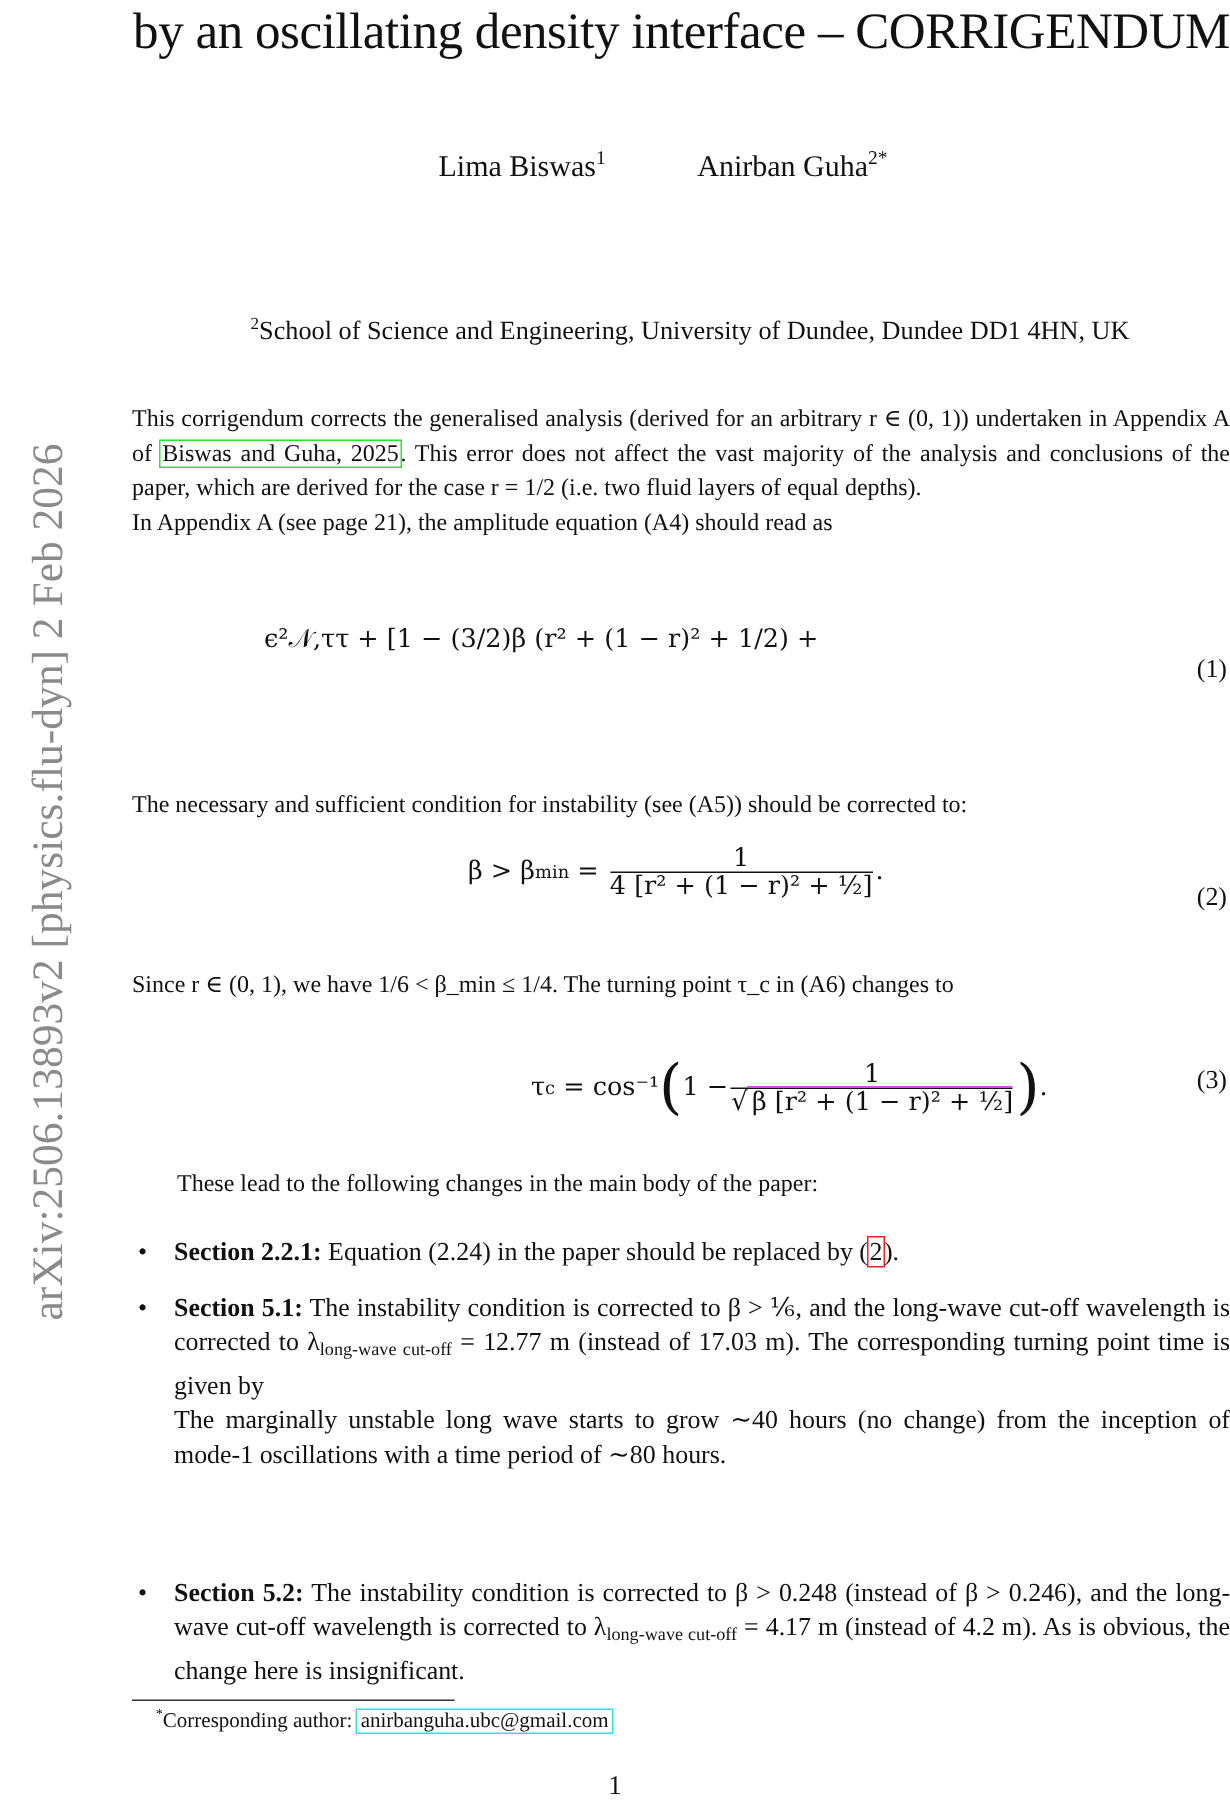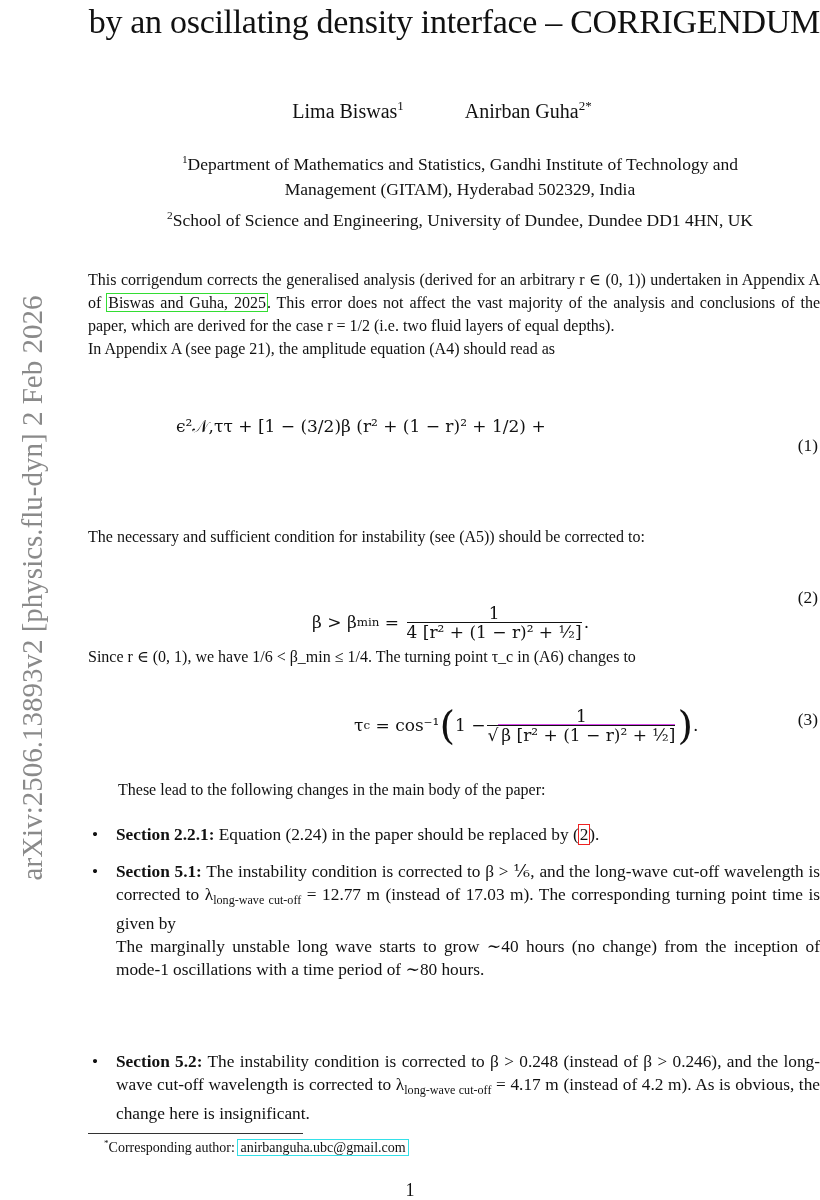--- a/index.html
+++ b/index.html
@@ -38,42 +38,40 @@
 <div class="abs title">
   <div>by an oscillating density interface – CORRIGENDUM</div>
 </div>
 
 <div class="abs authors">
   <span class="a"><span>Lima Biswas</span><sup>1</sup></span>
   <span class="a"><span>Anirban Guha</span><sup>2*</sup></span>
 </div>
 
 <div class="abs affil" style="top:152px;">
-  <div><sup>1</sup><span>Department of Mathematics and Statistics, Gandhi Institute of Technology and</span></div>
-  <div>Management (GITAM), Hyderabad 502329, India</div>
 </div>
 <div class="abs affil" style="top:208px;">
   <div><sup>2</sup><span>School of Science and Engineering, University of Dundee, Dundee DD1 4HN, UK</span></div>
 </div>
 
 <div class="abs arxiv">arXiv:2506.13893v2  [physics.flu-dyn]  2 Feb 2026</div>
 
 <div class="abs para" style="top:268px;">
   <p><span>This corrigendum corrects the generalised analysis (derived for an arbitrary r ∈ (0, 1)) undertaken in Appendix A of </span><span class="linkgreen">Biswas and Guha, 2025</span><span>. This error does not affect the vast majority of the analysis and conclusions of the paper, which are derived for the case r = 1/2 (i.e. two fluid layers of equal depths).</span></p>
   <p>In Appendix A (see page 21), the amplitude equation (A4) should read as</p>
 </div>
 
 <div class="abs eq" style="left:176px; top:400px; width:540px;">
   <div style="height:52px; line-height:52px;">ϵ²𝒩,ττ + [1 − (3/2)β (r² + (1 − r)² + 1/2) +</div>
 </div>
 <div class="abs" style="right:2px; top:436px; font-size:17.3px;">(1)</div>
 
 <div class="abs para" style="top:525px;">The necessary and sufficient condition for instability (see (A5)) should be corrected to:</div>
 
-<div class="abs eq" style="left:312px; top:597px; height:50px; display:flex; align-items:center;">
+<div class="abs eq" style="left:312px; top:556px; height:50px; display:flex; align-items:center;">
   <span>β &gt; β</span>
     <span class="sub">min</span>
   <span>&nbsp;=&nbsp;</span>
   <span class="frac">
     <span class="num">1</span>
     <span>4 [r² + (1 − r)² + ½]</span>
   </span>
     <span>.</span>
 </div>
 <div class="abs" style="right:2px; top:588px; font-size:17.3px;">(2)</div>

